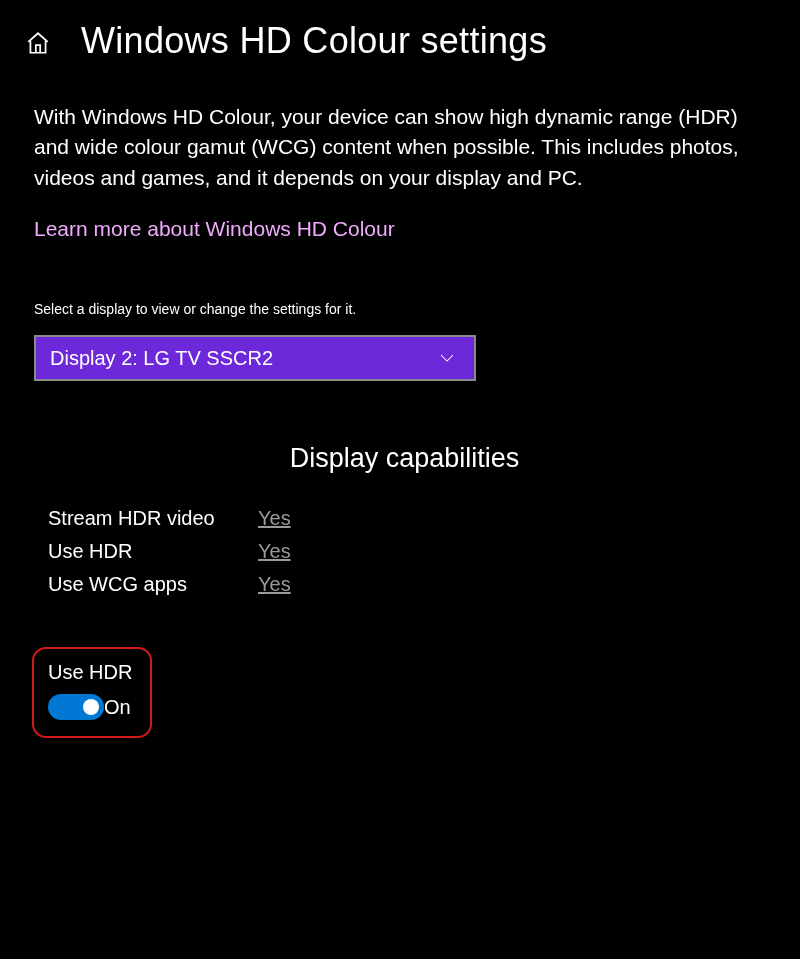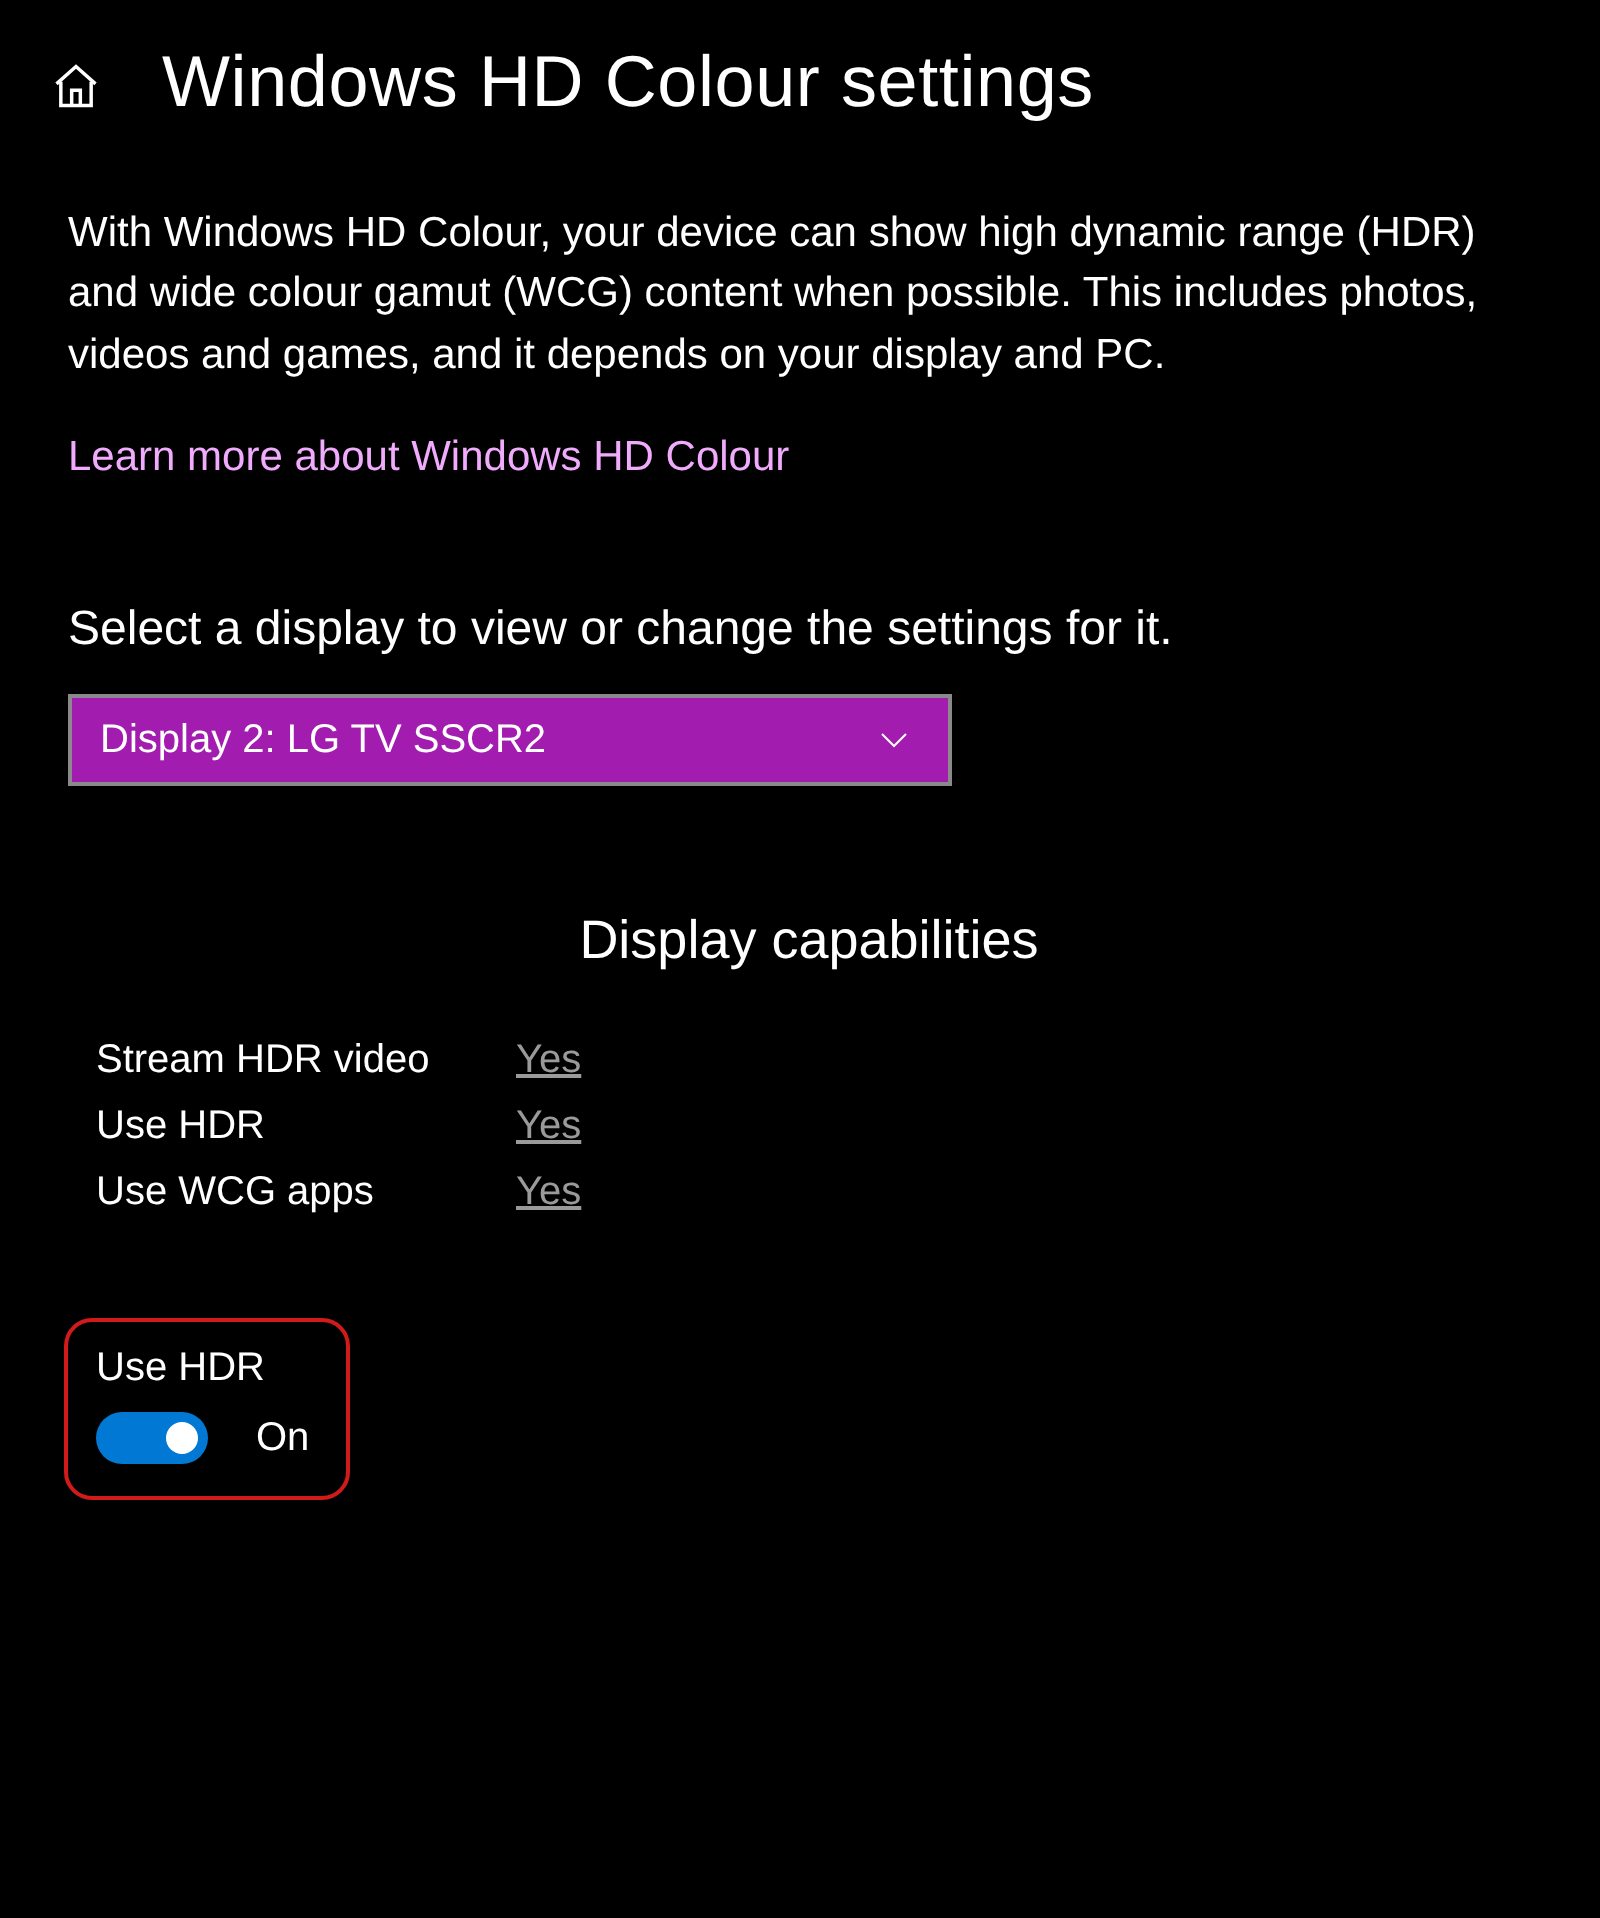--- a/index.html
+++ b/index.html
@@ -47,27 +47,27 @@
       text-decoration: none;
       display: inline-block;
       margin-bottom: 60px;
     }
     .section-heading {
       font-size: 27px;
       font-weight: 400;
       margin-bottom: 30px;
     }
     .section-subtext {
-      font-size: 24px;
+      font-size: 14px;
       color: #ffffff;
       margin-bottom: 18px;
     }
     .dropdown {
       border: 2px solid #8a8a8a;
-      background: #a21caf;
+      background: #6d28d9;
       width: 442px;
       height: 46px;
       display: flex;
       align-items: center;
       justify-content: space-between;
       padding: 0 18px 0 14px;
       cursor: pointer;
       margin-bottom: 62px;
     }
     .dropdown-text {
@@ -106,21 +106,21 @@
       margin-left: -2px;
     }
     .toggle-label {
       font-size: 20px;
       color: #ffffff;
       margin-bottom: 10px;
     }
     .toggle-row {
       display: flex;
       align-items: center;
-      gap: 24px;
+      gap: 0;
     }
     .toggle-switch {
       width: 56px;
       height: 26px;
       background: #0078d4;
       border-radius: 13px;
       position: relative;
       cursor: pointer;
     }
     .toggle-knob {

